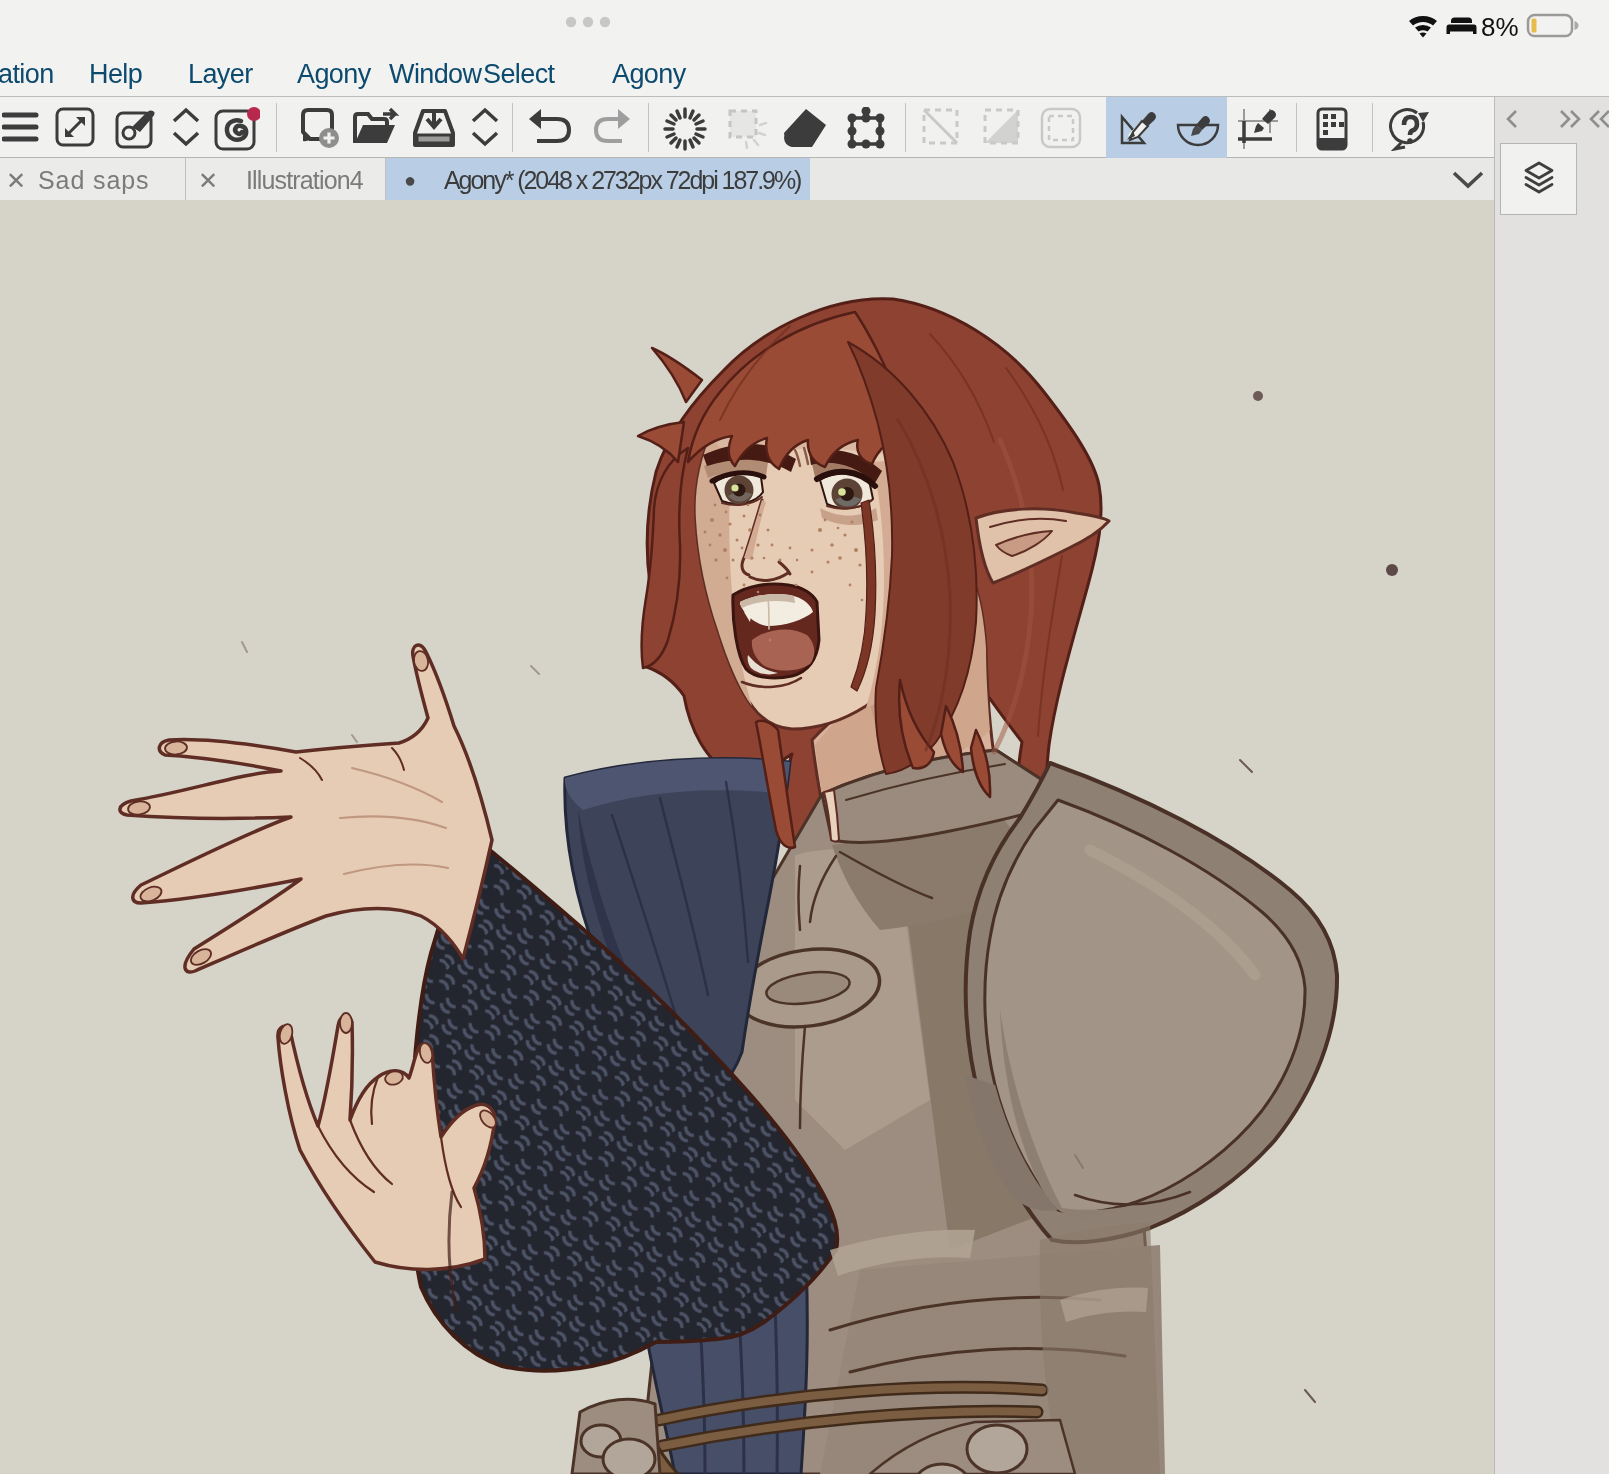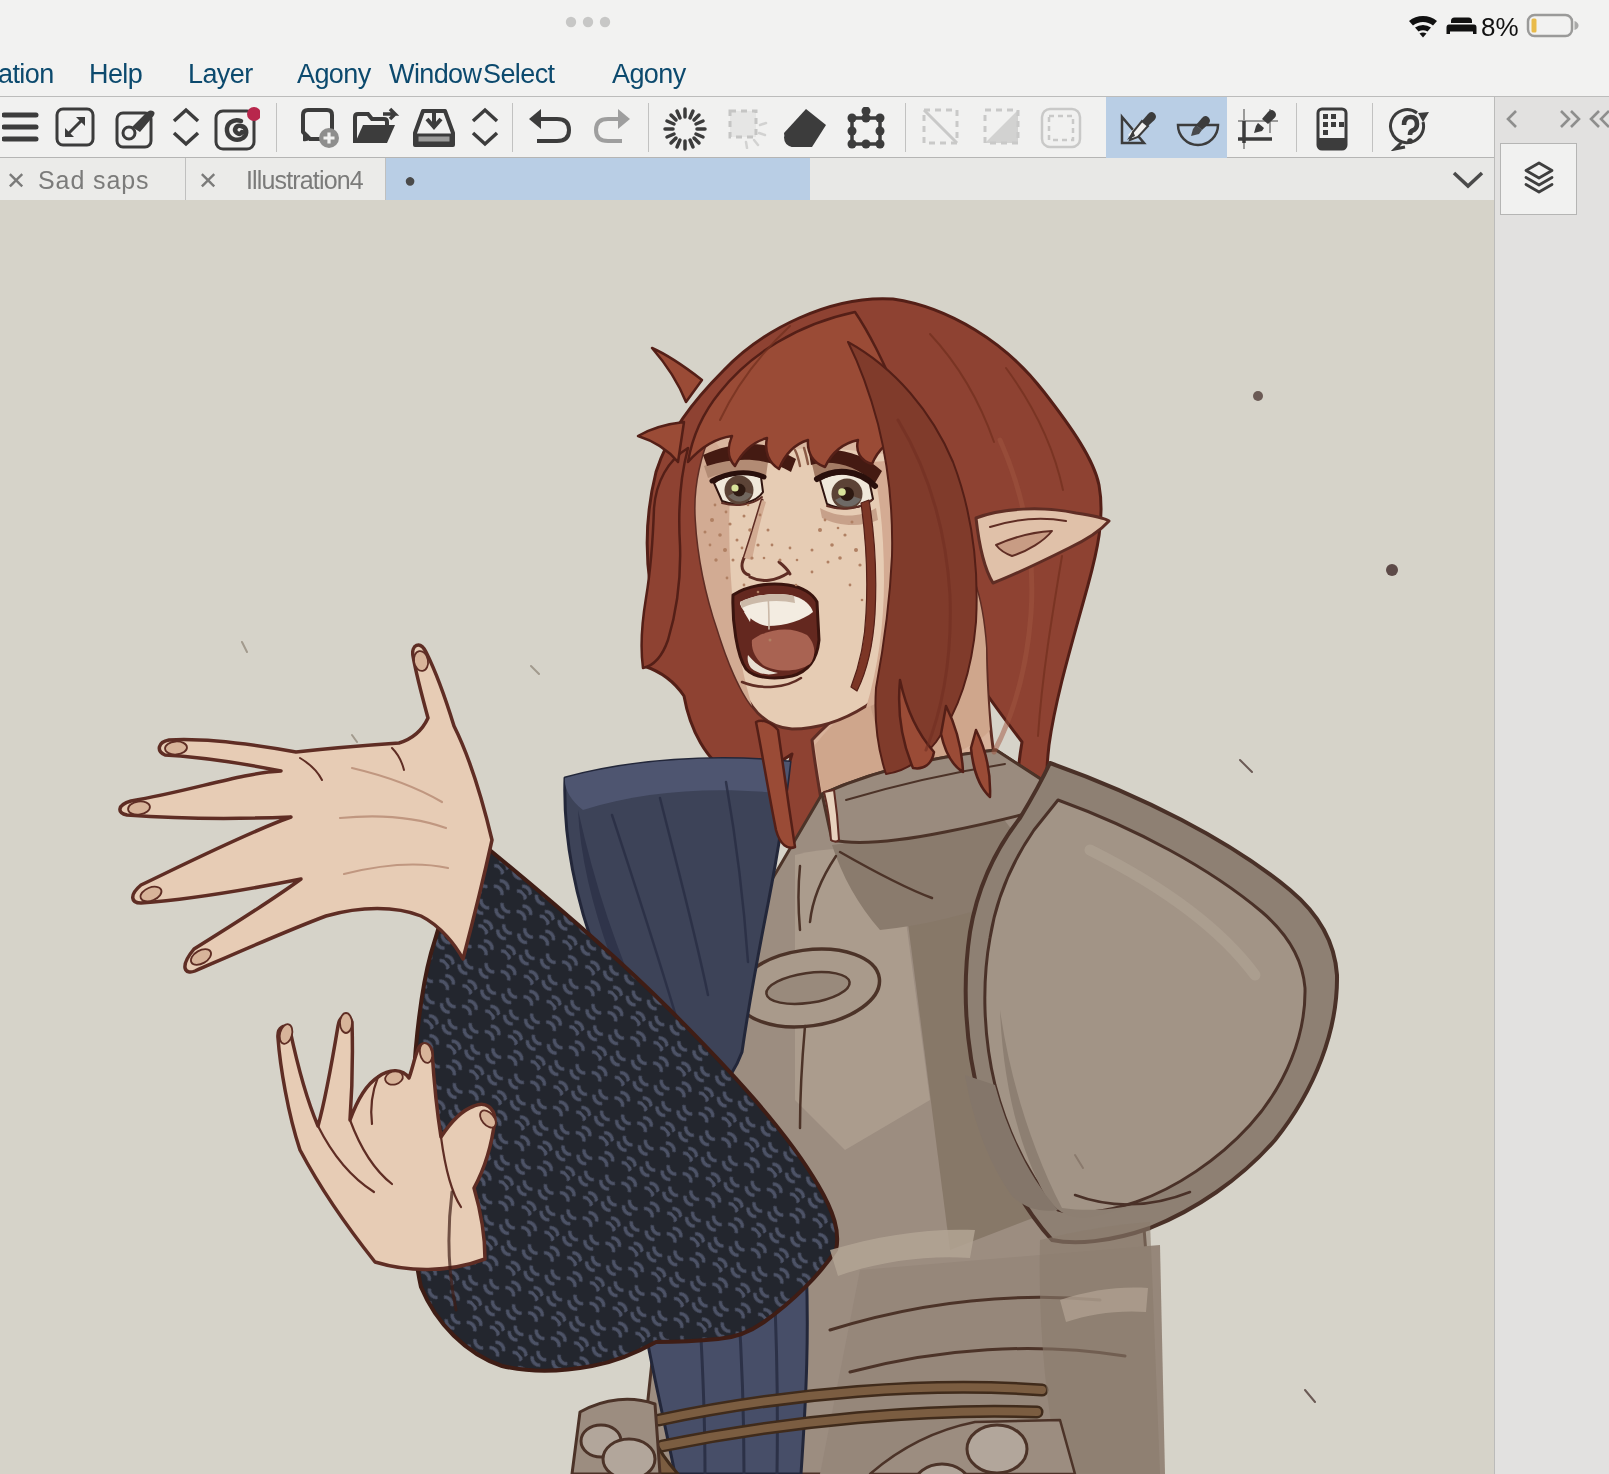--- a/index.html
+++ b/index.html
@@ -245,20 +245,21 @@
     <div class="tab" style="left:0;width:186px">
         <span class="tabx" style="left:6px">✕</span>
         <span class="tabt" style="left:38px;letter-spacing:0.9px">Sad saps</span>
       </div>
     <div class="tab" style="left:186px;width:200px">
         <span class="tabx" style="left:12px">✕</span>
         <span class="tabt" style="left:60px;letter-spacing:-0.85px">Illustration4</span>
       </div>
     <div class="tab" id="tab3" style="left:386px;width:424px">
         <span class="tabx" style="left:18px;color:#4a4a4a;font-size:20px;top:11px">●</span>
+        <span class="tabt" style="left:58px;letter-spacing:-2.05px">Agony* (2048 x 2732px 72dpi 187.9%)</span>
       </div>
     <svg style="position:absolute;left:1450px;top:12px" width="36" height="20" viewBox="0 0 36 20">
         <path d="M4 3 L18 16 L32 3" fill="none" stroke="#4a4a4a" stroke-width="3.5"></path>
       </svg>
   </div>
   <div id="canvas">
     <svg width="1494" height="1274" viewBox="0 200 1494 1274">
       <defs>
         <pattern id="mail" width="52" height="34" patternUnits="userSpaceOnUse" patternTransform="rotate(-42)">
           <rect width="52" height="34" fill="#23262e"></rect>

